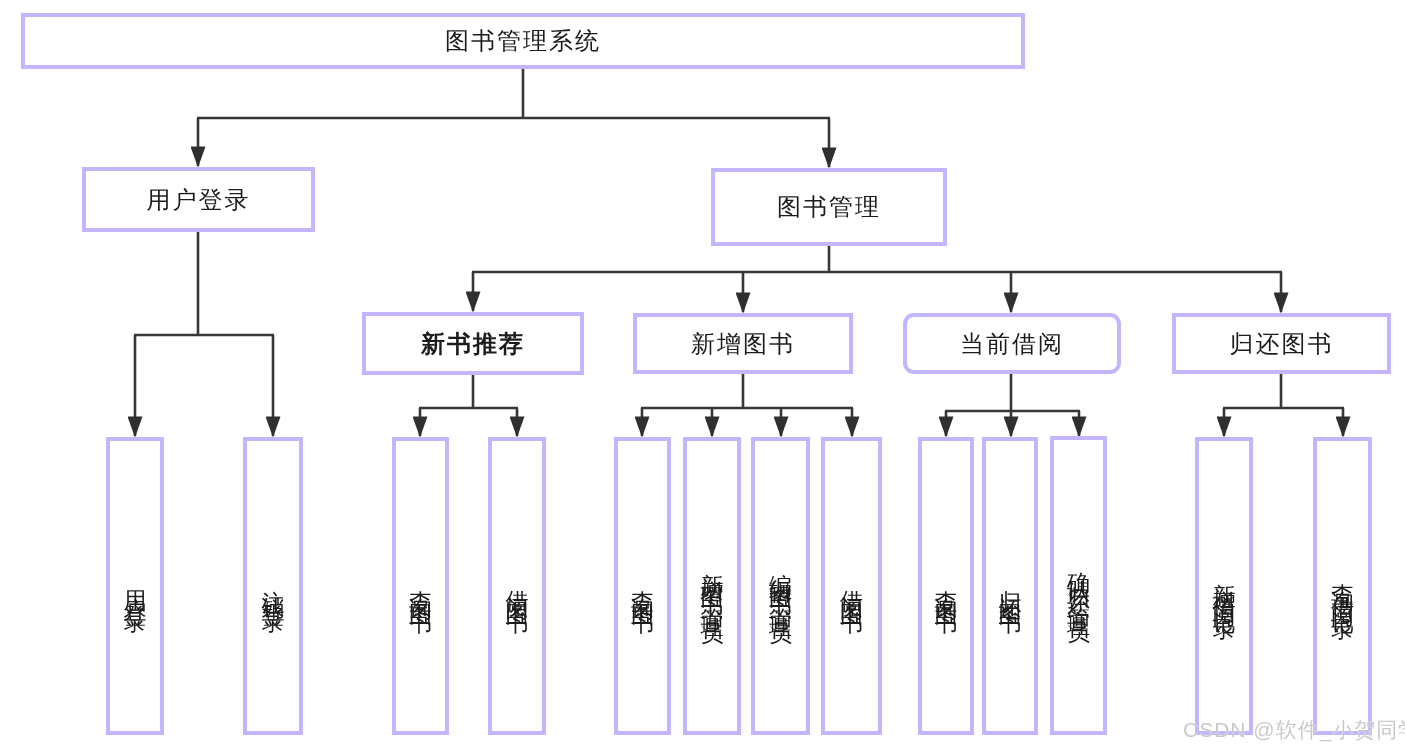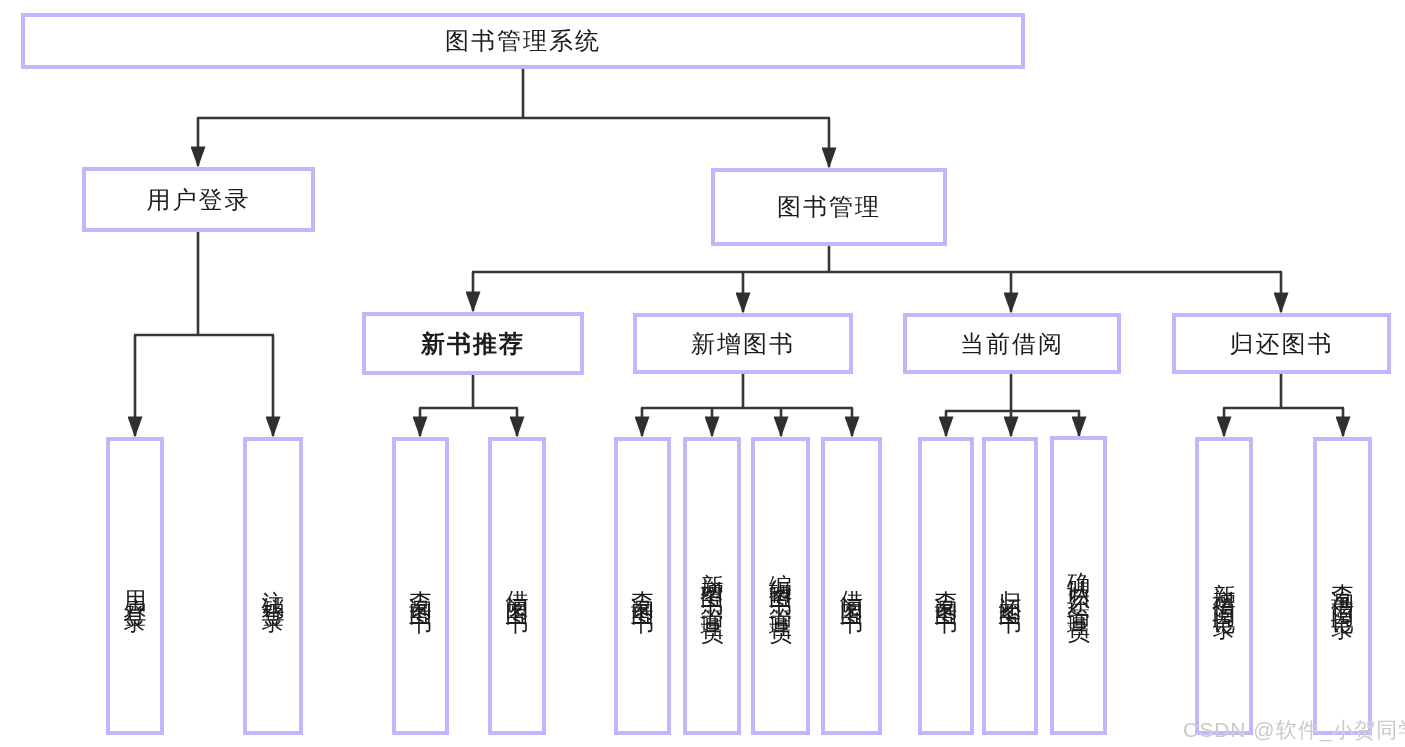--- a/index.html
+++ b/index.html
@@ -117,21 +117,21 @@
   <div class="box hbox" style="left:711px;top:168px;width:236px;height:78px;">
     <span>图书管理</span>
   </div>
 
   <div class="box hbox" style="left:362px;top:312px;width:222px;height:63px;font-weight:bold;">
     <span>新书推荐</span>
   </div>
   <div class="box hbox" style="left:633px;top:313px;width:220px;height:61px;">
     <span>新增图书</span>
   </div>
-  <div class="box hbox" style="left:903px;top:313px;width:218px;height:61px;">
+  <div class="box hbox" style="left:903px;top:313px;width:218px;height:61px;border-radius:11px;">
     <span>当前借阅</span>
   </div>
   <div class="box hbox" style="left:1172px;top:313px;width:219px;height:61px;">
     <span>归还图书</span>
   </div>
 
   <div class="box vbox" style="left:106px;top:437px;width:58px;height:298px;">
     <span>用户登录</span>
   </div>
   <div class="box vbox" style="left:243px;top:437px;width:60px;height:298px;">

